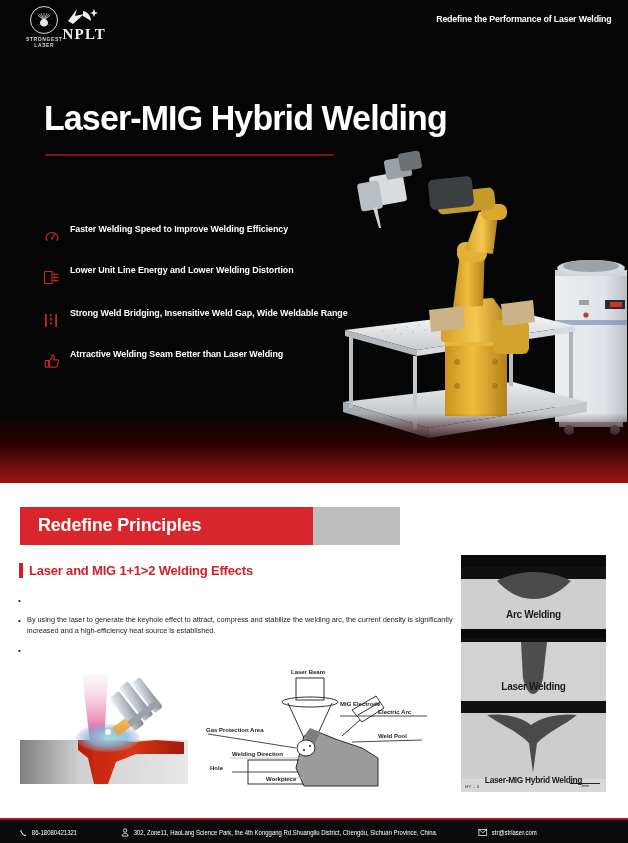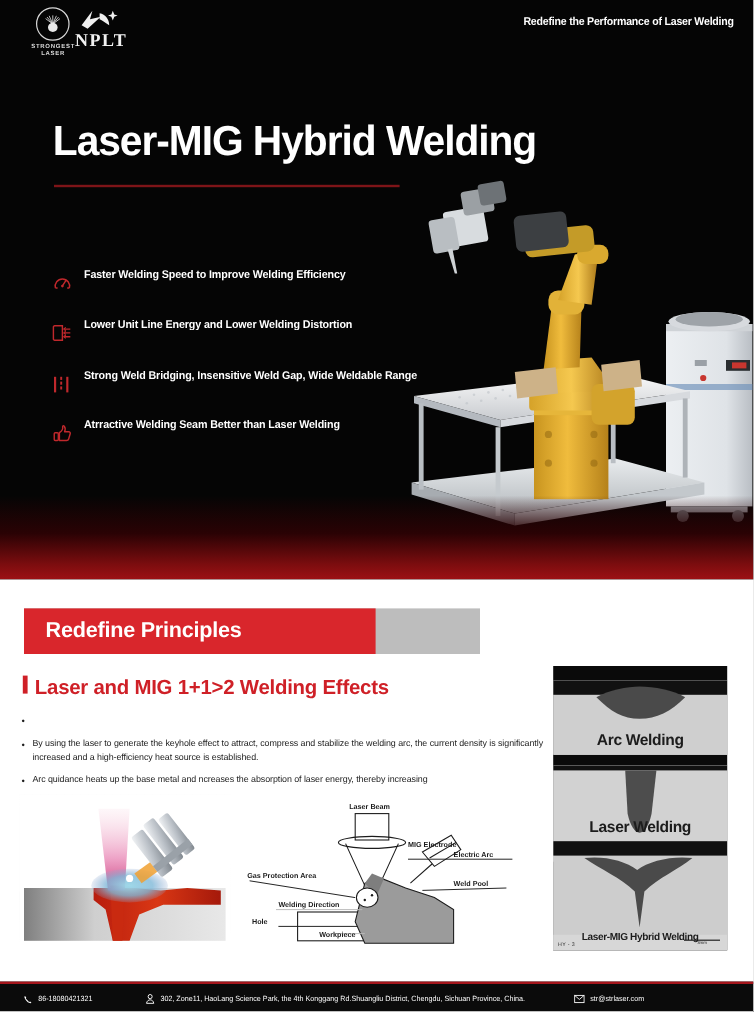--- a/index.html
+++ b/index.html
@@ -38,34 +38,34 @@
 
   .hero-photo{position:absolute;left:333px;top:150px;width:295px;height:290px;}
 
   
   .tech{position:absolute;left:0;top:483px;width:628px;height:335px;background:#fff;}
   .band{position:absolute;left:20px;top:24px;width:380px;height:38px;background:#bdbdbd;}
   .band-red{position:absolute;left:20px;top:24px;width:293px;height:38px;background:#d9262c;}
   .band-label{position:absolute;left:38px;top:32px;color:#fff;font-size:18px;font-weight:700;letter-spacing:-.2px;}
 
   .sub-bar{position:absolute;left:19px;top:80px;width:4px;height:15px;background:#cf2027;}
-  .sub-head{position:absolute;left:29px;top:80px;color:#cf2027;font-size:17px;font-weight:700;letter-spacing:-.2px;}
+  .sub-head{position:absolute;left:29px;top:80px;color:#cf2027;font-size:13px;font-weight:700;letter-spacing:-.2px;}
 
   .bullets{position:absolute;left:18px;top:112px;width:446px;}
   .bl{display:flex;margin-bottom:9px;}
   .bl-dot{width:9px;min-width:9px;color:#1d1d1d;font-size:8px;line-height:11px;}
   .bl-txt{color:#1d1d1d;font-size:7.4px;line-height:10.5px;letter-spacing:-.05px;}
 
   .img-left{position:absolute;left:16px;top:662px;width:176px;height:130px;
             background:linear-gradient(to bottom,#fdfdfd 0%,#fbfbfb 62%,#f4f4f4 63%,#ffffff 100%);overflow:hidden;}
   .img-mid{position:absolute;left:192px;top:662px;width:268px;height:130px;background:#ffffff;overflow:hidden;}
   .img-right{position:absolute;left:461px;top:555px;width:145px;height:237px;background:#0a0a0a;overflow:hidden;}
 
   .weld-panel{position:absolute;left:0;width:145px;background:#d5d5d5;}
-  .weld-cap{position:absolute;width:145px;text-align:center;color:#1c1c1c;font-size:13px;font-weight:700;letter-spacing:-.3px;}
+  .weld-cap{position:absolute;width:145px;text-align:center;color:#1c1c1c;font-size:10px;font-weight:700;letter-spacing:-.3px;}
   .weld-cap.small{font-size:8.4px;}
   .scalebar{position:absolute;right:6px;bottom:4px;width:30px;}
   .scalebar .ln{height:1px;background:#222;}
   .scalebar .tx{font-size:3.6px;color:#222;text-align:center;}
   .hy3{position:absolute;left:4px;bottom:3px;font-size:4.4px;color:#2b2b2b;letter-spacing:.3px;}
 
   
   .footer{position:absolute;left:0;top:818px;width:628px;height:25px;background:#0b0b0b;}
   .foot-top{position:absolute;left:0;top:0;width:628px;height:2px;background:#a4161c;}
   .foot-row{position:absolute;left:0;top:4px;width:628px;height:21px;display:flex;align-items:center;}
@@ -292,21 +292,20 @@
     <div class="bullets">
       <div class="bl">
         <div class="bl-dot">•</div>
       </div>
       <div class="bl">
         <div class="bl-dot">•</div>
         <div class="bl-txt">By using the laser to generate the keyhole effect to attract, compress and stabilize the welding arc, the current density is significantly increased and a high-efficiency heat source is established.</div>
       </div>
       <div class="bl">
         <div class="bl-dot">•</div>
-        <div class="bl-txt">Arc quidance heats up the base metal and ncreases the absorption of laser energy, thereby increasing</div>
       </div>
     </div>
   </div>
 
   <div class="img-left">
     <svg width="176" height="130" viewBox="0 0 176 130">
       <defs>
         <linearGradient id="plate" x1="0" y1="0" x2="1" y2="0">
           <stop offset="0" stop-color="#7f7f7f"></stop>
             <stop offset="0.35" stop-color="#cfcfcf"></stop>

